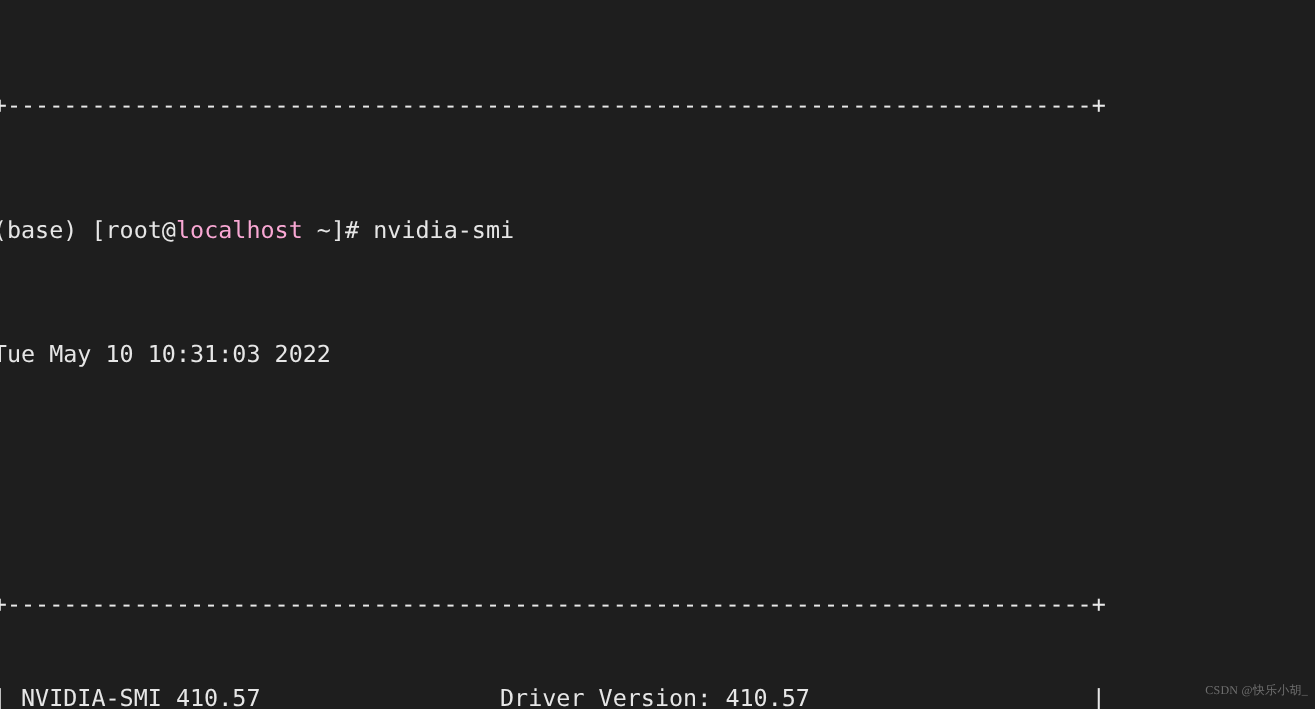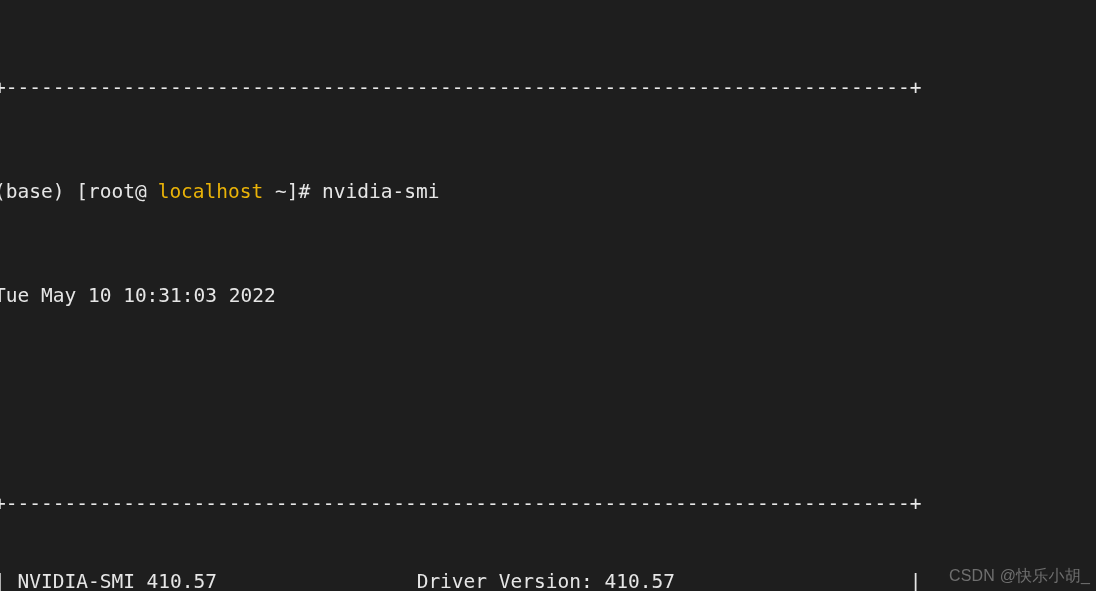--- a/index.html
+++ b/index.html
@@ -26,30 +26,30 @@
     position: absolute;
     left: -6px;
     top: -3px;
     white-space: pre;
   }
   .line {
     height: 26px;
     white-space: pre;
     color: #e6e6e6;
   }
-  .fg-magenta { color: #eab308; padding-left: 11px; }
+  .fg-magenta { color: #f9a8d4; }
   .fg-rule    { color: #e8e8e8; }
   .blank { height: 26px; }
 
   #watermark {
     position: absolute;
     right: 6px;
     bottom: 2px;
-    font-family: Liberation Sans, sans-serif;
-    font-size: 16px;
+    font-family: Liberation Serif, serif;
+    font-size: 10px;
     color: #8a8a8a;
     opacity: 0.75;
     letter-spacing: 0.2px;
     white-space: pre;
   }
 </style>
 </head>
 <body>
 
 <div id="terminal">

